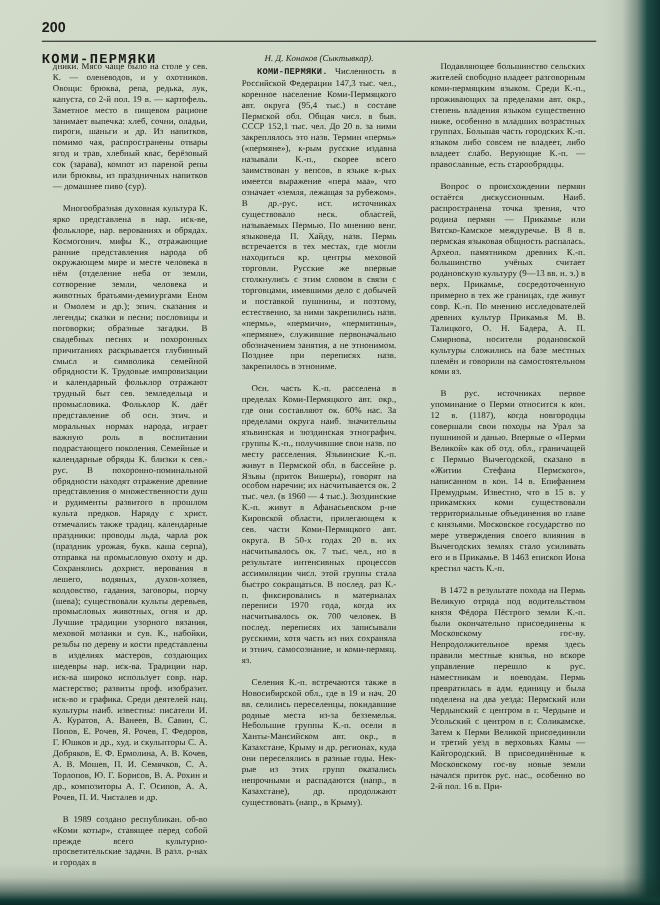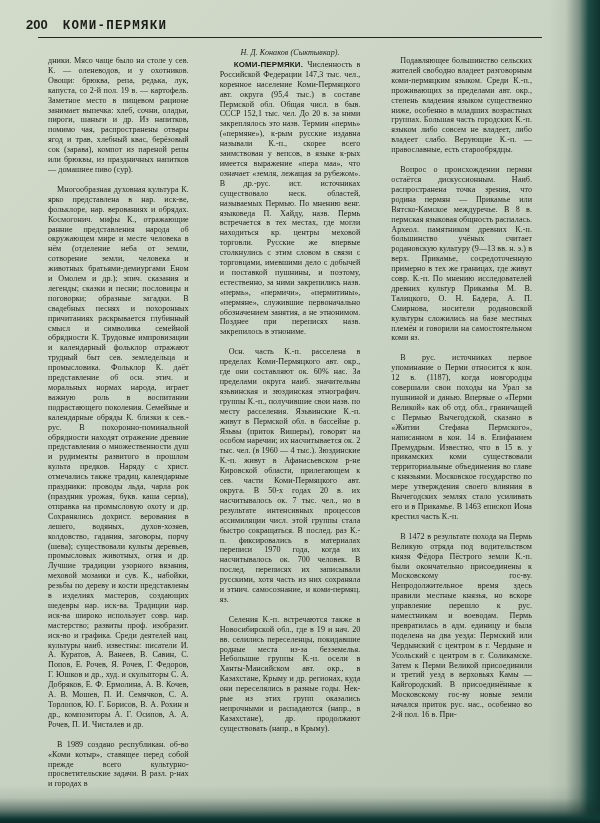--- a/index.html
+++ b/index.html
@@ -8,24 +8,25 @@
     position: relative;
     width: 600px;
     height: 823px;
     overflow: hidden;
     background: linear-gradient(135deg, #d2dbca 0%, #cbd5c5 38%, #c4cfbe 72%, #bfcab9 100%);
     font-family: "Liberation Serif", serif;
     color: #1b1b17;
   }
   .page-header {
     position: absolute;
-    top: 17px; left: 26px; right: 62px;
+    top: 17px; left: 38px; right: 62px;
     display: flex;
     align-items: baseline;
     gap: 15px;
+    flex-direction: column;
   }
   .pagenum {
     font-family: "Liberation Sans", sans-serif;
     font-weight: 700;
     font-size: 13px;
   }
   .running-title {
     margin: 0;
     font-family: Liberation Mono, monospace;
     font-weight: 700;
@@ -58,21 +59,21 @@
   .col p { margin: 10px; text-indent: 9px; }
   .col p.cont { text-indent: 0; }
   .byline {
     text-align: center;
     font-style: italic;
     text-indent: 0 !important;
     margin: 2px 0 2px 0 !important;
   }
   .article-start { margin-top: 2px !important; }
   .headword {
-    font-family: Liberation Sans, sans-serif;
+    font-family: Liberation Mono, monospace;
     font-weight: 700;
     font-size: 7.9px;
     letter-spacing: 0.2px;
     padding-left: 14px;
   }
   .edge-right {
     position: absolute;
     top: 0; right: 0;
     width: 52px; height: 100%;
     background: linear-gradient(to right,

